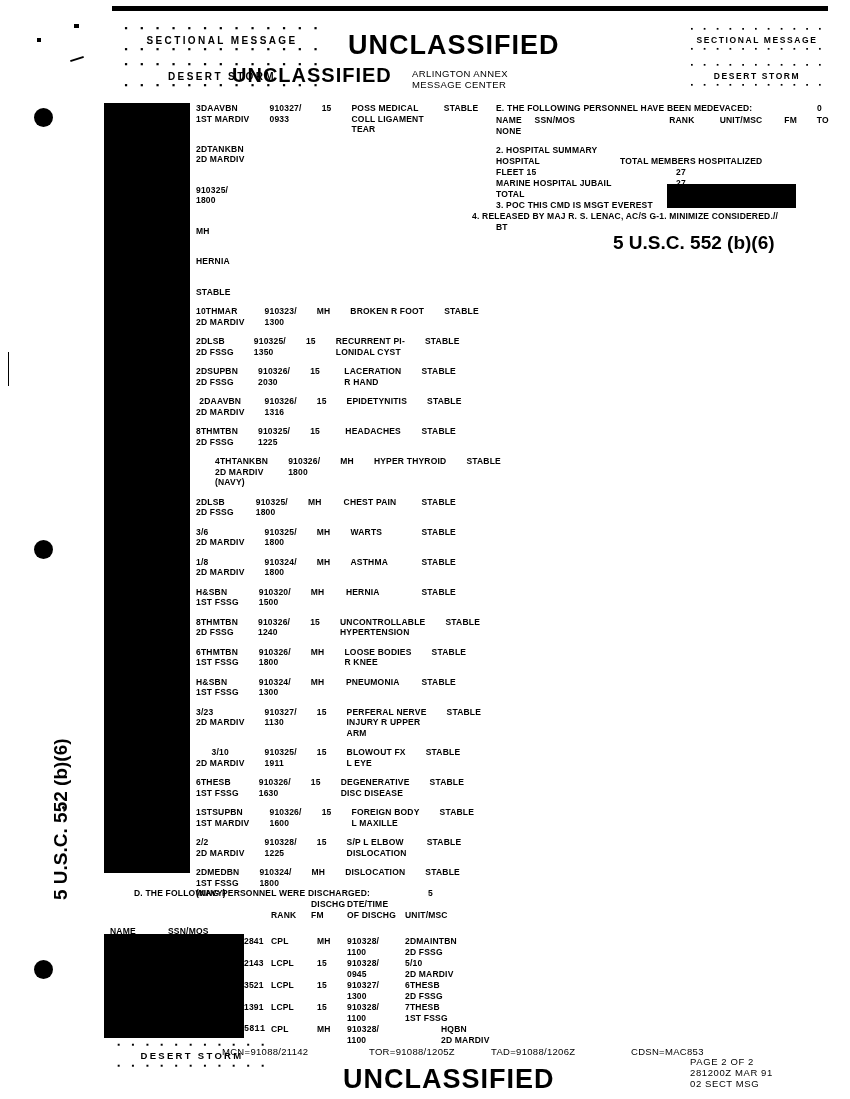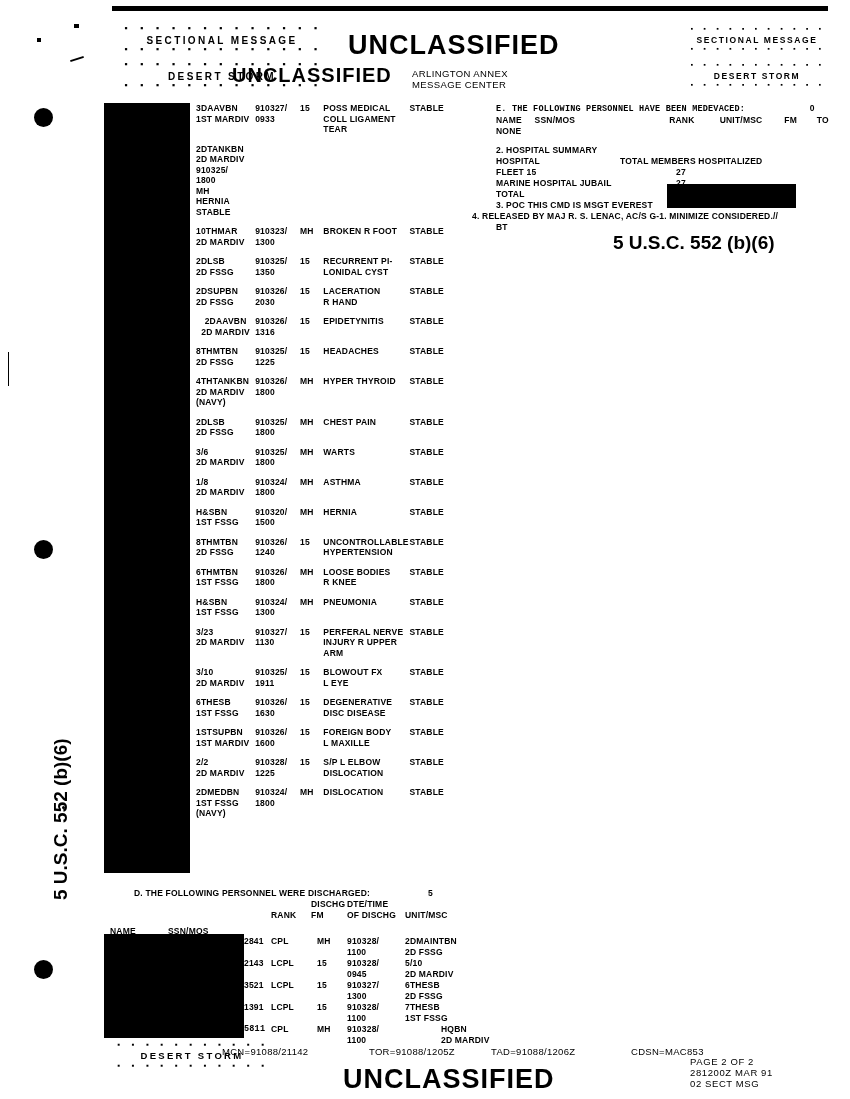--- a/index.html
+++ b/index.html
@@ -14,21 +14,21 @@
   .redact{position:absolute;background:#000;}
   .foia{position:absolute;font-family:"Liberation Sans",sans-serif;font-weight:bold;}
   .foia-vert{transform:rotate(-90deg);transform-origin:left top;white-space:nowrap;}
   .hole{position:absolute;width:19px;height:19px;border-radius:50%;background:#000;}
   .tinydot{position:absolute;width:3px;height:3px;border-radius:50%;background:#000;}
   .col-unit{width:66px;}
   .col-date{width:50px;}
   .col-fm{width:26px;}
   .col-diag{width:96px;}
   .col-stat{width:52px;}
-  .rowgrp{margin-bottom:9px;}
+  .rowgrp{margin-bottom:9px;gap:20px;}
   .footline{position:absolute;font-family:"Liberation Sans",sans-serif;font-size:9.5px;letter-spacing:.3px;}
   .vline{position:absolute;background:#000;}
 </style>
 </head>
 <body>
 
 <div class="page">
 
   <div class="topbar"></div>
 
@@ -129,21 +129,21 @@
       </div>
       <div class="rowgrp" style="display:flex;">
         <div class="col-unit" style="white-space:pre;">8THMTBN
 2D FSSG</div>
         <div class="col-date" style="white-space:pre;">910325/
 1225</div>
         <div class="col-fm">15</div>
         <div class="col-diag" style="white-space:pre;">HEADACHES</div>
         <div class="col-stat">STABLE</div>
       </div>
-      <div class="rowgrp" style="display:flex;">
+      <div class="rowgrp" style="display:flex;margin-left:19px;">
         <div class="col-unit" style="white-space:pre;">4THTANKBN
 2D MARDIV
 (NAVY)</div>
         <div class="col-date" style="white-space:pre;">910326/
 1800</div>
         <div class="col-fm">MH</div>
         <div class="col-diag" style="white-space:pre;">HYPER THYROID</div>
         <div class="col-stat">STABLE</div>
       </div>
       <div class="rowgrp" style="display:flex;">
@@ -216,21 +216,21 @@
 2D MARDIV</div>
         <div class="col-date" style="white-space:pre;">910327/
 1130</div>
         <div class="col-fm">15</div>
         <div class="col-diag" style="white-space:pre;">PERFERAL NERVE
 INJURY R UPPER
 ARM</div>
         <div class="col-stat">STABLE</div>
       </div>
       <div class="rowgrp" style="display:flex;">
-        <div class="col-unit" style="white-space:pre;">3/10
+        <div class="col-unit" style="white-space:pre;text-align:center;">3/10
 2D MARDIV</div>
         <div class="col-date" style="white-space:pre;">910325/
 1911</div>
         <div class="col-fm">15</div>
         <div class="col-diag" style="white-space:pre;">BLOWOUT FX
 L EYE</div>
         <div class="col-stat">STABLE</div>
       </div>
       <div class="rowgrp" style="display:flex;">
         <div class="col-unit" style="white-space:pre;">6THESB
@@ -268,21 +268,21 @@
 (NAVY)</div>
         <div class="col-date" style="white-space:pre;">910324/
 1800</div>
         <div class="col-fm">MH</div>
         <div class="col-diag" style="white-space:pre;">DISLOCATION</div>
         <div class="col-stat">STABLE</div>
       </div>
     </div>
 
   <div class="body-txt" style="left:496px;top:103px;width:350px;">
-    <div style="display:inline-block;font-family:Liberation Mono, monospace;">E.   THE FOLLOWING PERSONNEL HAVE BEEN MEDEVACED:</div>
+    <div style="display:inline-block;">E.   THE FOLLOWING PERSONNEL HAVE BEEN MEDEVACED:</div>
     <span style="display:inline-block;width:62px;"></span><span>0</span>
   </div>
   <div class="body-txt" style="left:496px;top:115px;width:350px;">
     <span style="display:inline-block;width:36px;">NAME</span>
     <span style="display:inline-block;width:132px;">SSN/MOS</span>
     <span style="display:inline-block;width:48px;">RANK</span>
     <span style="display:inline-block;width:62px;">UNIT/MSC</span>
     <span style="display:inline-block;width:30px;">FM</span>
     <span style="display:inline-block;">TO</span>
   </div>

